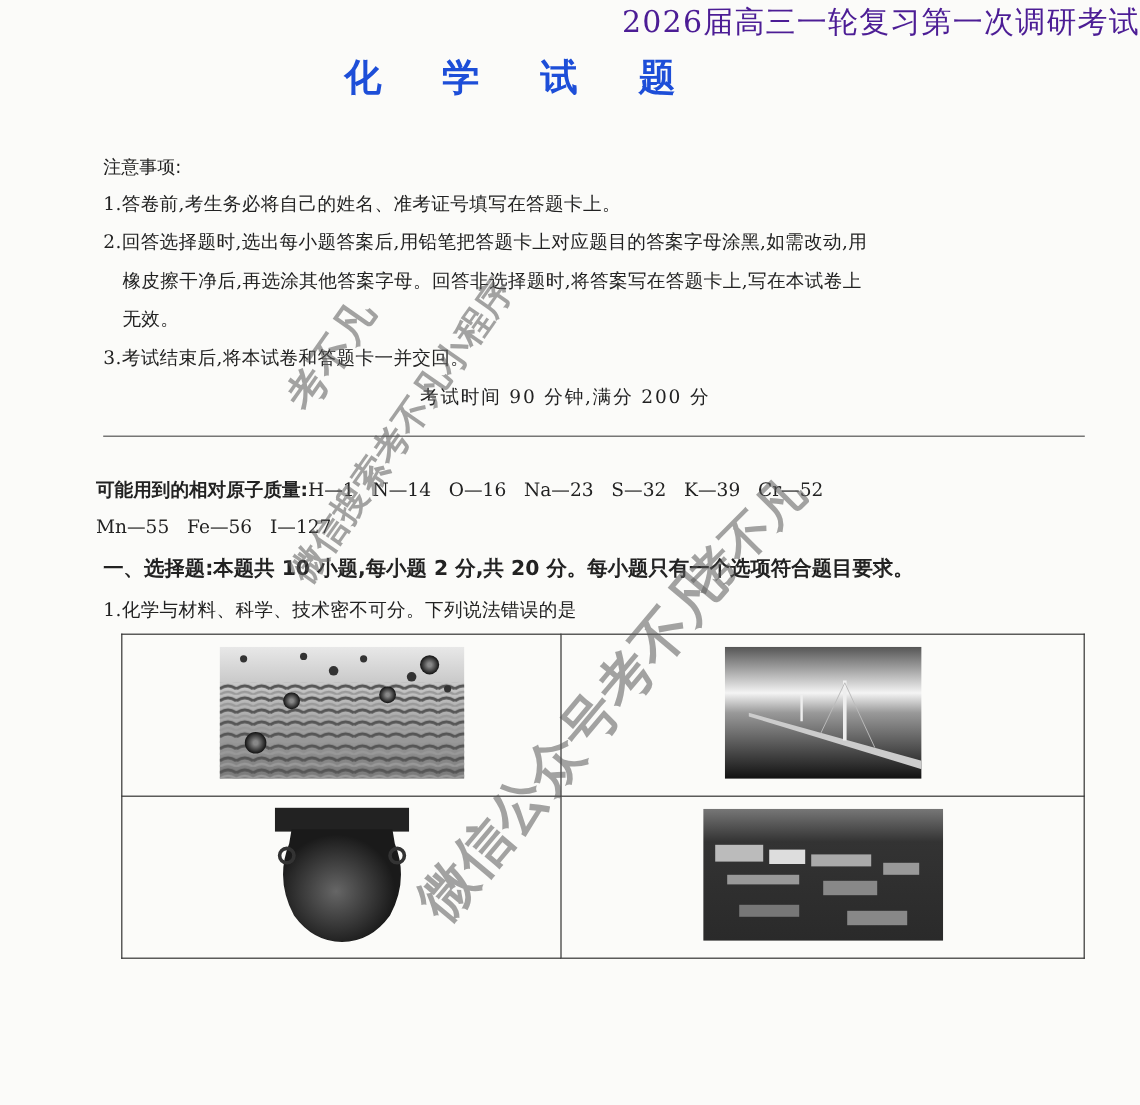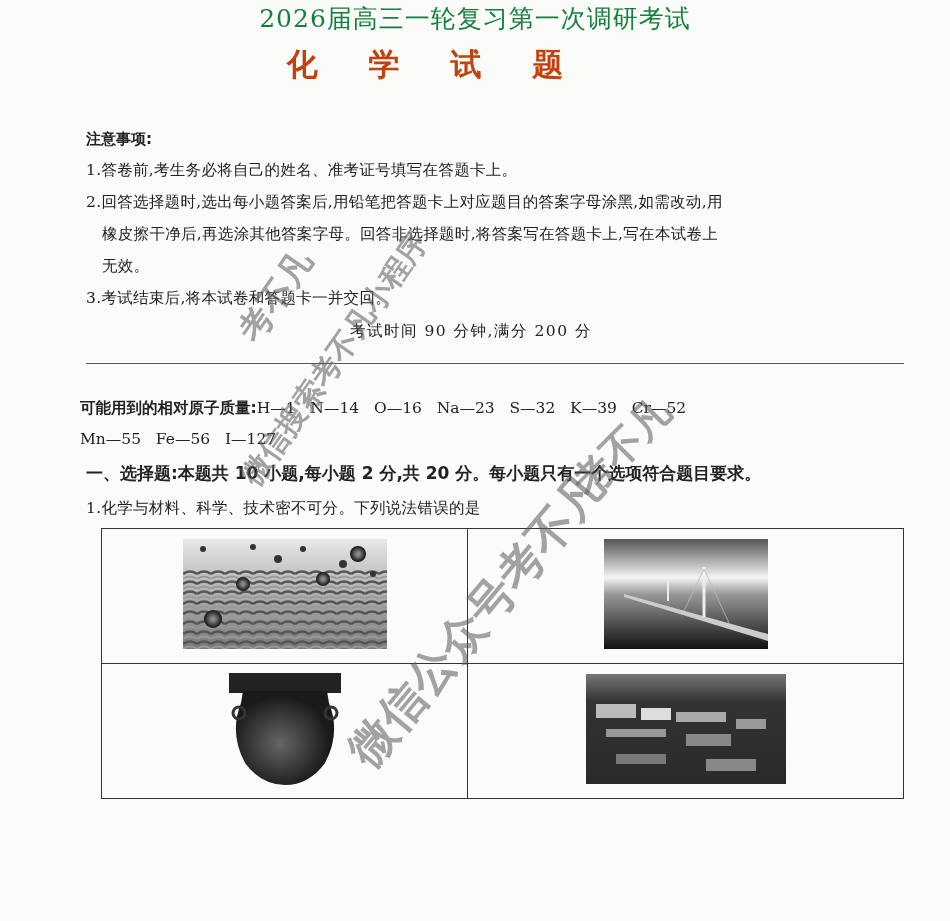--- a/index.html
+++ b/index.html
@@ -1,20 +1,20 @@
 <!DOCTYPE html>
 <html><head>
 <meta charset="utf-8">
 <style>
   html,body{margin:0;padding:0;}
   body{width:950px;height:921px;background:#fbfbf9;position:relative;overflow:hidden;font-family:"DejaVu Serif","Liberation Serif",serif;color:#222;}
   .abs{position:absolute;}
-  .title1{top:2px;left:0;width:950px;text-align:center;font-size:25px;letter-spacing:1px;color:#15803d;}
-  .title2{top:44px;left:0;width:870px;text-align:center;font-size:31px;font-weight:bold;letter-spacing:20px;color:#c2410c;font-family:"DejaVu Sans","Liberation Sans",sans-serif;}
-  .notice-h{top:130px;left:86px;font-size:15px;font-weight:bold;font-family:"DejaVu Sans","Liberation Sans",sans-serif;}
+  .title1{top:2px;left:0;width:950px;text-align:right;font-size:25px;letter-spacing:1px;color:#4c1d95;}
+  .title2{top:44px;left:0;width:870px;text-align:center;font-size:31px;font-weight:bold;letter-spacing:20px;color:#1d4ed8;font-family:"DejaVu Sans","Liberation Sans",sans-serif;}
+  .notice-h{top:130px;left:86px;font-size:15px;font-weight:normal;font-family:"DejaVu Sans","Liberation Sans",sans-serif;}
   .line{font-size:15.5px;letter-spacing:0.3px;white-space:nowrap;}
   .hr{top:363px;left:86px;width:818px;height:0;border-top:1.5px solid #555;}
   .masses{top:398px;left:80px;font-size:15.5px;white-space:nowrap;text-align:center;}
   .masses b{font-family:"DejaVu Sans","Liberation Sans",sans-serif;}
   .section{top:462px;left:86px;font-size:17px;font-weight:bold;font-family:"DejaVu Sans","Liberation Sans",sans-serif;white-space:nowrap;}
   table.opts{position:absolute;left:101px;top:528px;width:803px;border-collapse:collapse;}
   table.opts td{border:1.5px solid #333;padding:0;vertical-align:middle;}
   td.imgcell{height:134px;text-align:center;}
   td.lbl{height:36px;font-size:15.5px;padding-left:12px !important;}
   td.lbl2{height:76px;font-size:15.5px;padding:4px 12px !important;line-height:30px;}

